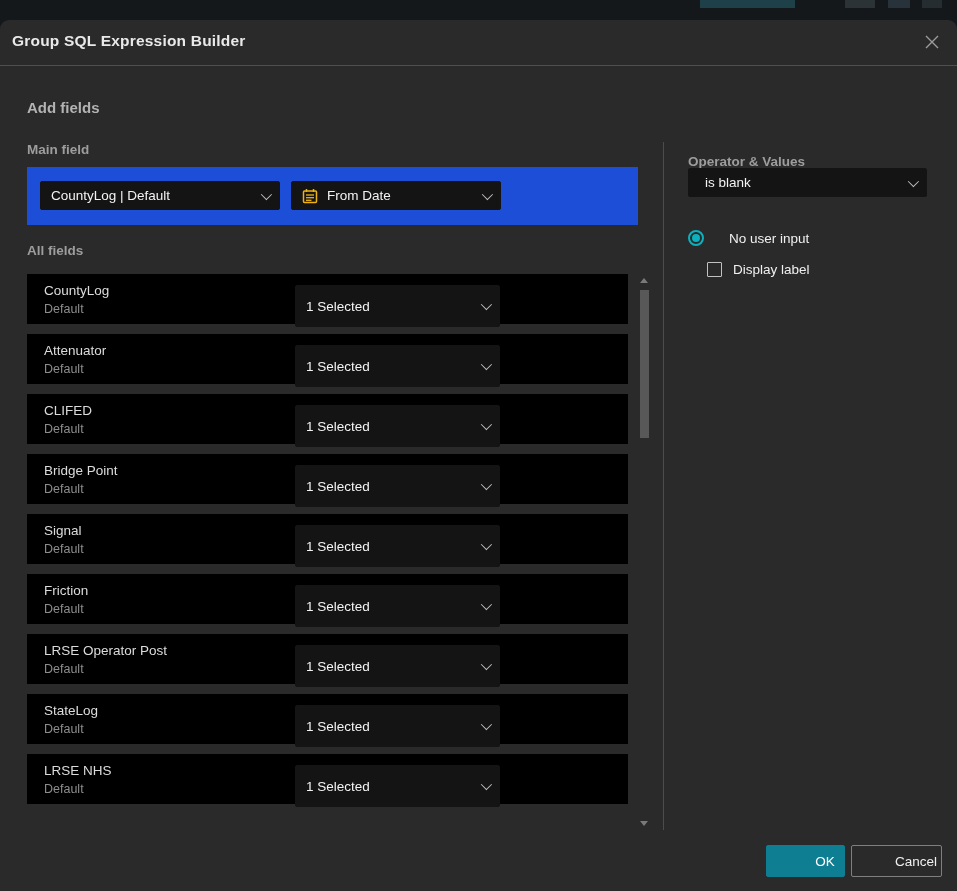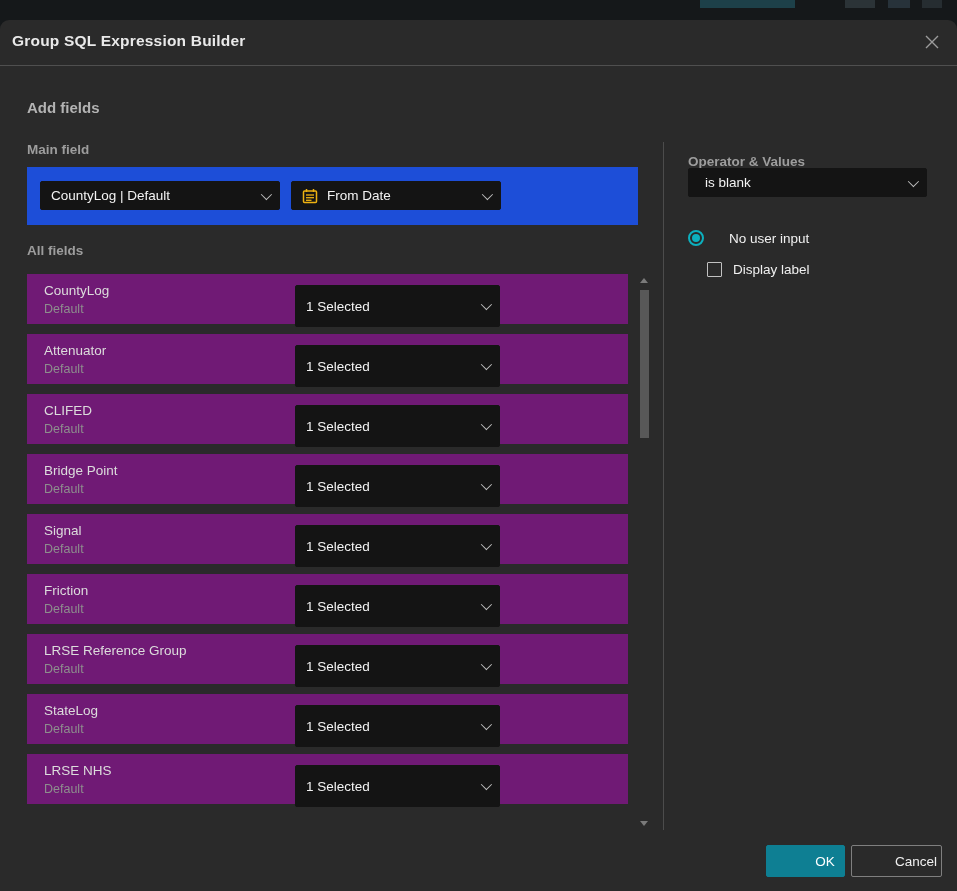--- a/index.html
+++ b/index.html
@@ -37,21 +37,21 @@
     transform:rotate(45deg) translateY(-2px); flex:0 0 auto; margin-left:8px; }
 
   
   .main-panel { position:absolute; left:27px; top:147px; width:611px; height:58px; background:#1d4ed8; }
   .sel-source { left:13px; top:14px; width:240px; }
   .sel-field  { left:264px; top:14px; width:210px; }
   .cal-icon { flex:0 0 auto; margin-right:9px; display:flex; }
 
   
   .fields-list { position:absolute; left:27px; top:254px; width:601px; }
-  .field-row { position:relative; width:601px; height:50px; background:#701a75; margin-bottom:10px; }
+  .field-row { position:relative; width:601px; height:50px; background:#000000; margin-bottom:10px; }
   .field-name { position:absolute; left:17px; top:9px; font-size:13.5px; color:#dcdcdc; }
   .field-sub  { position:absolute; left:17px; top:28px; font-size:12.5px; color:#8e8e8e; }
   .row-select { left:268px; top:11px; width:205px; height:42px; }
 
   
   .scrollbar { position:absolute; left:637px; top:252px; width:15px; height:556px; }
   .sb-arrow { position:absolute; left:3px; width:0; height:0; border-left:4.5px solid transparent; border-right:4.5px solid transparent; }
   .sb-up { top:6px; border-bottom:5px solid #7a7a7a; }
   .sb-down { bottom:2px; border-top:5px solid #7a7a7a; }
   .sb-thumb { position:absolute; left:3px; top:18px; width:9px; height:148px; background:#585858; }
@@ -174,21 +174,21 @@
   <div class="field-row">
     <div class="field-name">Friction</div>
     <div class="field-sub">Default</div>
     <div class="select row-select">
       <span class="val">1 Selected</span>
       <span class="chev"></span>
     </div>
   </div>
 
   <div class="field-row">
-    <div class="field-name">LRSE Reference Group</div>
+    <div class="field-name">LRSE Operator Post</div>
     <div class="field-sub">Default</div>
     <div class="select row-select">
       <span class="val">1 Selected</span>
       <span class="chev"></span>
     </div>
   </div>
 
   <div class="field-row">
     <div class="field-name">StateLog</div>
     <div class="field-sub">Default</div>

